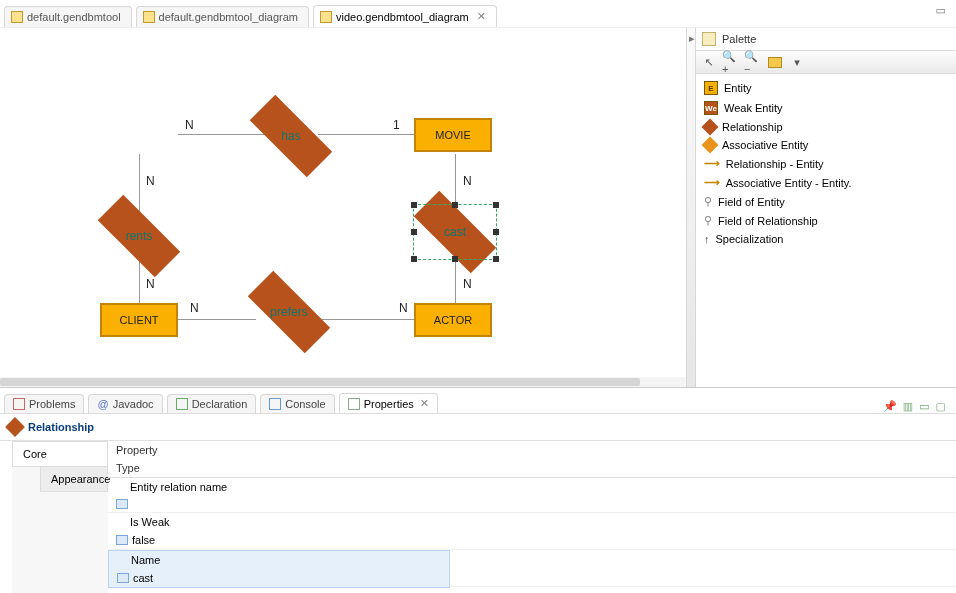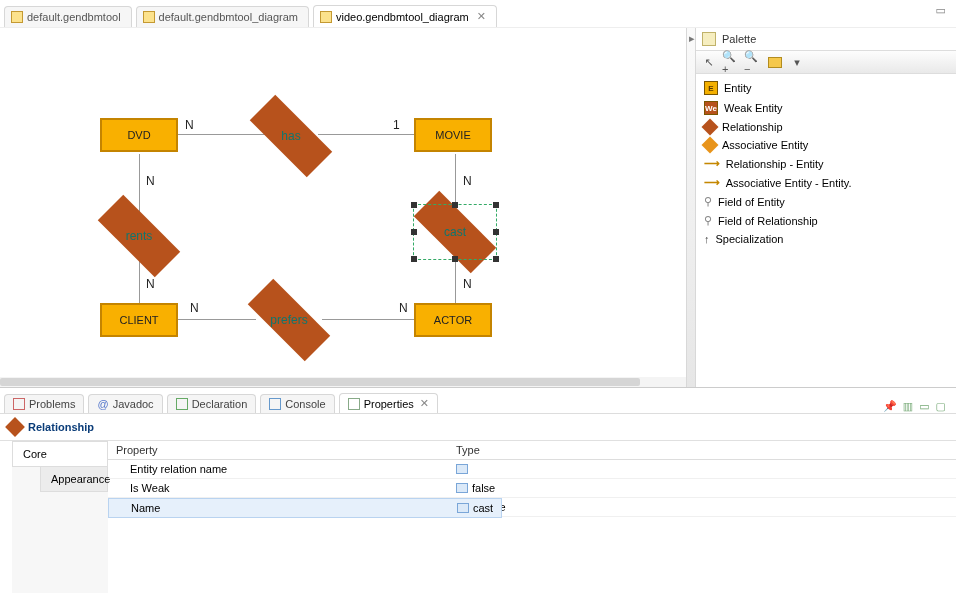--- a/index.html
+++ b/index.html
@@ -46,21 +46,21 @@
 .btab .x{ color:#888; margin-left:2px;}
 .btbar-right{ margin-left:auto; display:flex; gap:6px; padding-right:10px; color:#7a7;}
 .props{ flex:1; display:flex; flex-direction:column; background:#fff;}
 .props-head{ display:flex; align-items:center; gap:6px; padding:6px 8px; color:#0a3c78; font-weight:bold; font-size:14px;}
 .props-head .dia2{ width:14px;height:14px;background:#b7521c;transform:rotate(45deg);}
 .props-body{ display:flex; flex:1; border-top:1px solid #e0e0e0;padding-left:12px;}
 .props-tabs{ width:96px; background:#f7f7f7; }
 .ptab{ padding:6px 10px; border:1px solid #ddd; background:#fff; margin-bottom:-1px; cursor:pointer;}
 .ptab.inactive{ background:#ececec;margin-left:28px;}
 .props-table{ flex:1; }
-.prow{ display:flex; border-bottom:1px solid #f0f0f0;}
+.prow{ display:flex; border-bottom:1px solid #f0f0f0;flex-direction:column;}
 .prow.head{ background:#fff; font-weight:normal; color:#333; border-bottom:1px solid #ddd;}
 .prow.sel{ background:#e6f0fb; border:1px solid #b9d3f0;}
 .pcell{ padding:3px 8px;}
 .pcell.k{ width:340px; padding-left:22px;}
 .pcell.v{ flex:1; display:flex; align-items:center; gap:4px;}
 .pcell .vic{ width:12px;height:10px;border:1px solid #7aa6d8;background:#dbe9f8;}
 .editor-corner{ position:absolute; top:0; right:0; padding:4px 10px; color:#888;}
 </style>
 </head>
 <body>
@@ -88,23 +88,20 @@
 
       <div class="line" style="left:178px; top:106px; width:98px; height:1px;"></div>
       <div class="line" style="left:318px; top:106px; width:96px; height:1px;"></div>
       <div class="line" style="left:139px; top:126px; width:1px; height:64px;"></div>
       <div class="line" style="left:139px; top:226px; width:1px; height:50px;"></div>
       <div class="line" style="left:455px; top:126px; width:1px; height:60px;"></div>
       <div class="line" style="left:455px; top:222px; width:1px; height:54px;"></div>
       <div class="line" style="left:178px; top:291px; width:78px; height:1px;"></div>
       <div class="line" style="left:322px; top:291px; width:92px; height:1px;"></div>
 
-      <div class="entity" style="left:100px; top:90px;">
-          <span>DVD</span>
-        </div>
       <div class="entity" style="left:414px; top:90px;">
           <span>MOVIE</span>
         </div>
       <div class="entity" style="left:100px; top:275px;">
           <span>CLIENT</span>
         </div>
       <div class="entity" style="left:414px; top:275px;">
           <span>ACTOR</span>
         </div>
 
@@ -113,21 +110,21 @@
           <div class="t">has</div>
         </div>
       <div class="rel" style="left:108px; top:190px;">
           <div class="d"></div>
           <div class="t">rents</div>
         </div>
       <div class="rel" style="left:424px; top:186px;">
           <div class="d"></div>
           <div class="t">cast</div>
         </div>
-      <div class="rel" style="left:258px; top:274px;">
+      <div class="rel" style="left:258px; top:266px;">
           <div class="d"></div>
           <div class="t">prefers</div>
         </div>
 
       <div class="sel" style="left:413px; top:176px; width:84px; height:56px;">
         <div class="h" style="left:-3px;top:-3px;"></div>
           <div class="h" style="right:-3px;top:-3px;"></div>
         <div class="h" style="left:-3px;bottom:-3px;"></div>
           <div class="h" style="right:-3px;bottom:-3px;"></div>
         <div class="h" style="left:50%;top:-3px;margin-left:-3px;"></div>

